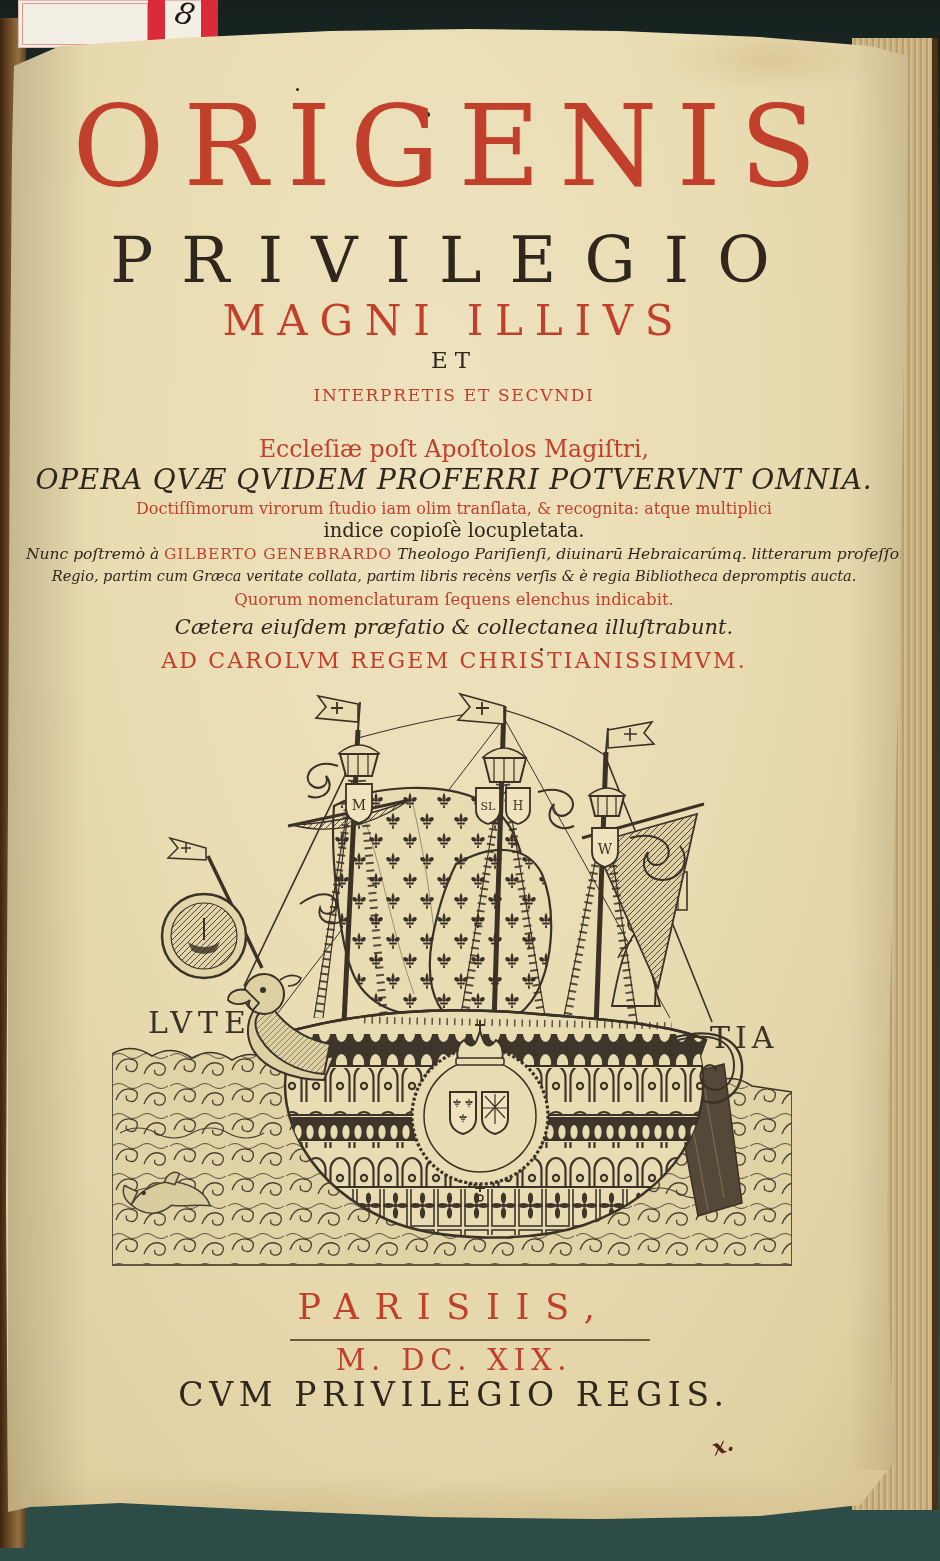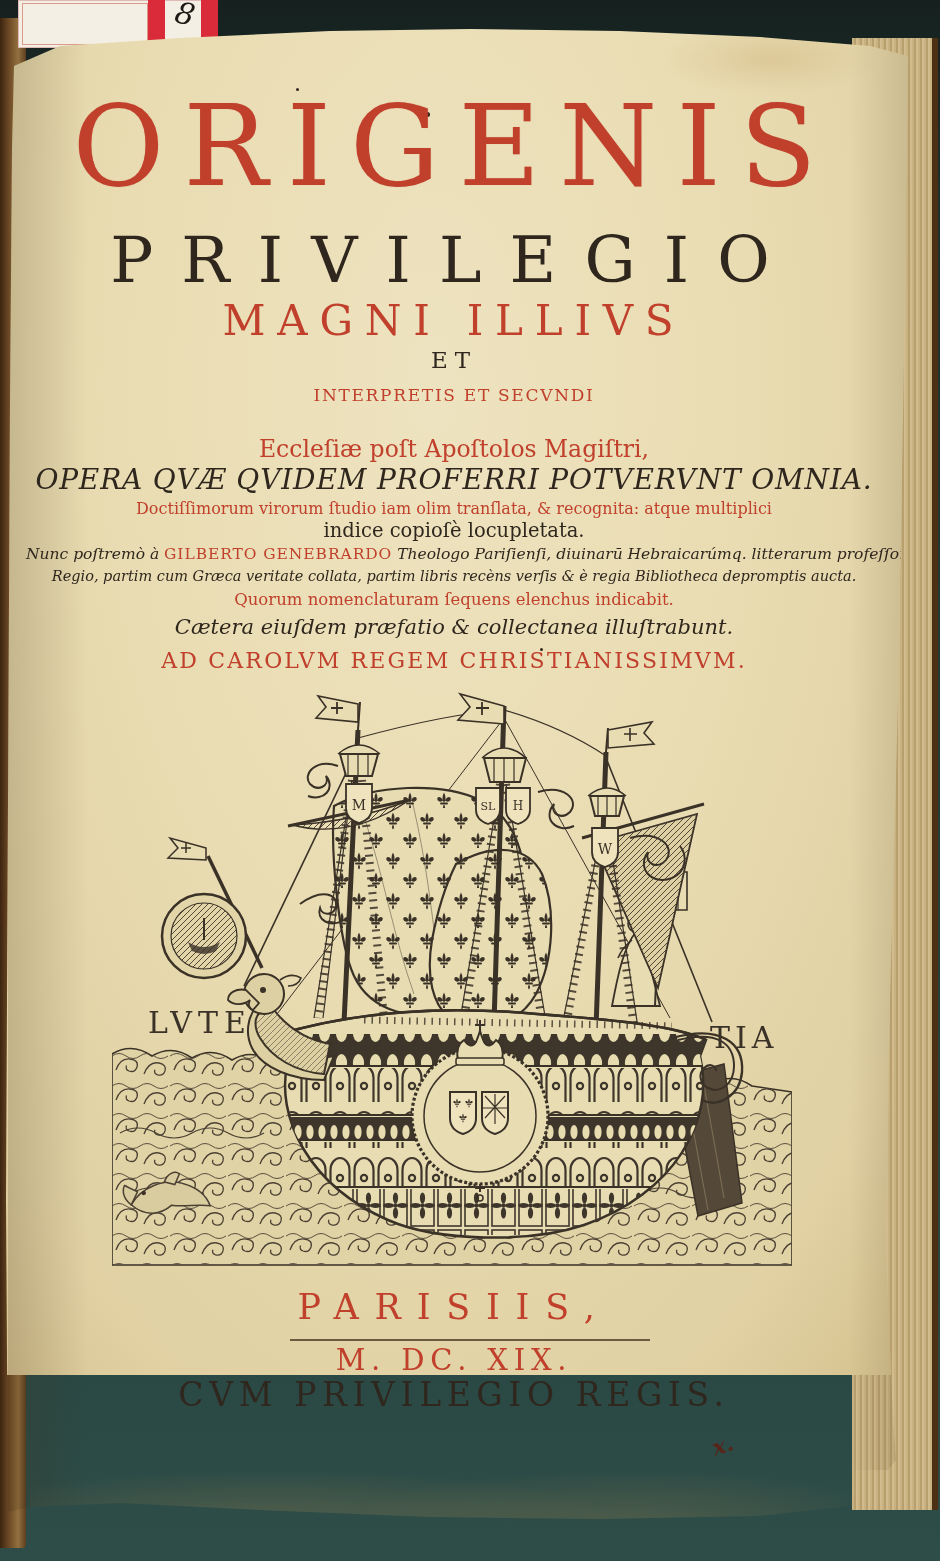--- a/index.html
+++ b/index.html
@@ -15,21 +15,21 @@
          background:repeating-linear-gradient(90deg,#c9b282 0 2px,#b89f6e 2px 4px,#d2bc8d 4px 6px);
          border-right:6px solid #4d3014;}
   
   #label{left:18px;top:0;width:200px;height:48px;background:#f3efe4;
          box-shadow:inset 0 0 0 1px #e0b9b4;}
   #label .bar{position:absolute;top:0;height:48px;background:#d92b3a;}
   #label .inner-line{position:absolute;left:4px;top:3px;width:124px;height:40px;border:1px solid #d98;}
   #label .mark{position:absolute;left:150px;top:-4px;width:34px;text-align:center;
          font-size:30px;font-style:italic;color:#1d1a16;transform:rotate(14deg);}
   
-  #page{left:0;top:0;width:940px;height:1375px;
+  #page{left:0;top:0;width:940px;height:1561px;
         background:radial-gradient(ellipse at 46% 28%,#eee3c0 0%,#e9dcb2 45%,#e0d0a2 80%,#d2bd89 100%);
         clip-path:polygon(14px 66px,60px 46px,180px 38px,330px 31px,470px 29px,620px 31px,
           760px 37px,870px 46px,908px 56px,905px 300px,898px 700px,890px 1000px,886px 1250px,
           893px 1420px,896px 1460px,860px 1505px,760px 1516px,600px 1519px,430px 1517px,
           260px 1510px,120px 1503px,30px 1507px,8px 1512px,6px 1200px,8px 800px,10px 400px,12px 150px);}
   .stain{pointer-events:none;}
   #st1{left:660px;top:24px;width:220px;height:70px;
        background:radial-gradient(closest-side,#c09a5a44,#c09a5a00);}
   #st2{left:30px;top:1440px;width:880px;height:80px;
        background:radial-gradient(55% 90% at 28% 100%,#ae8c5347,transparent 70%),

